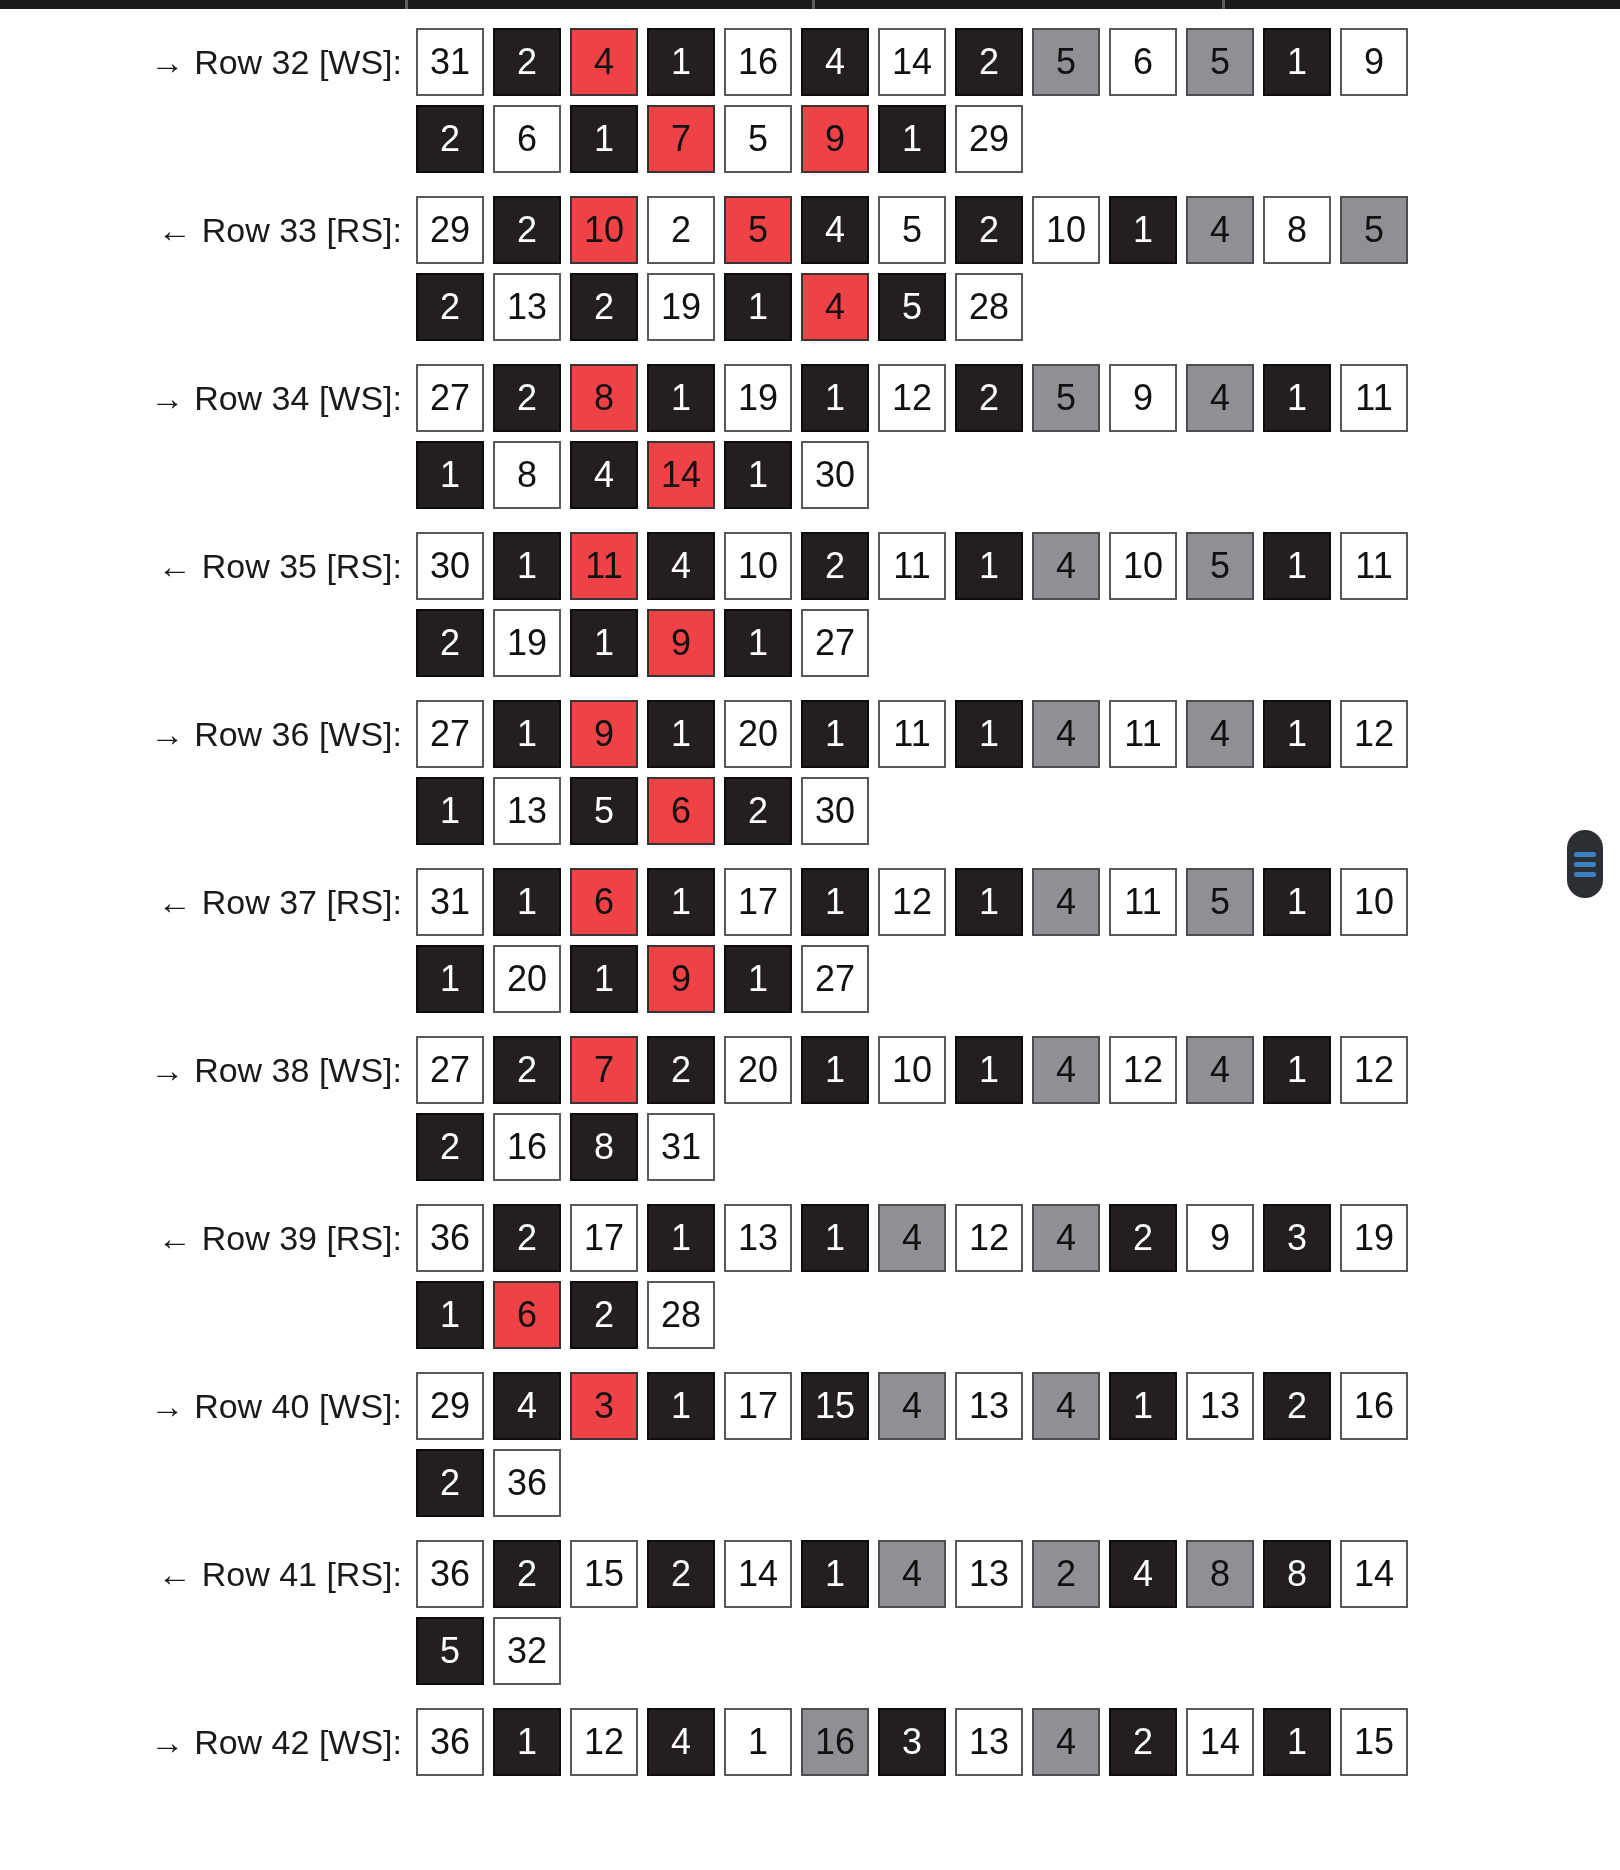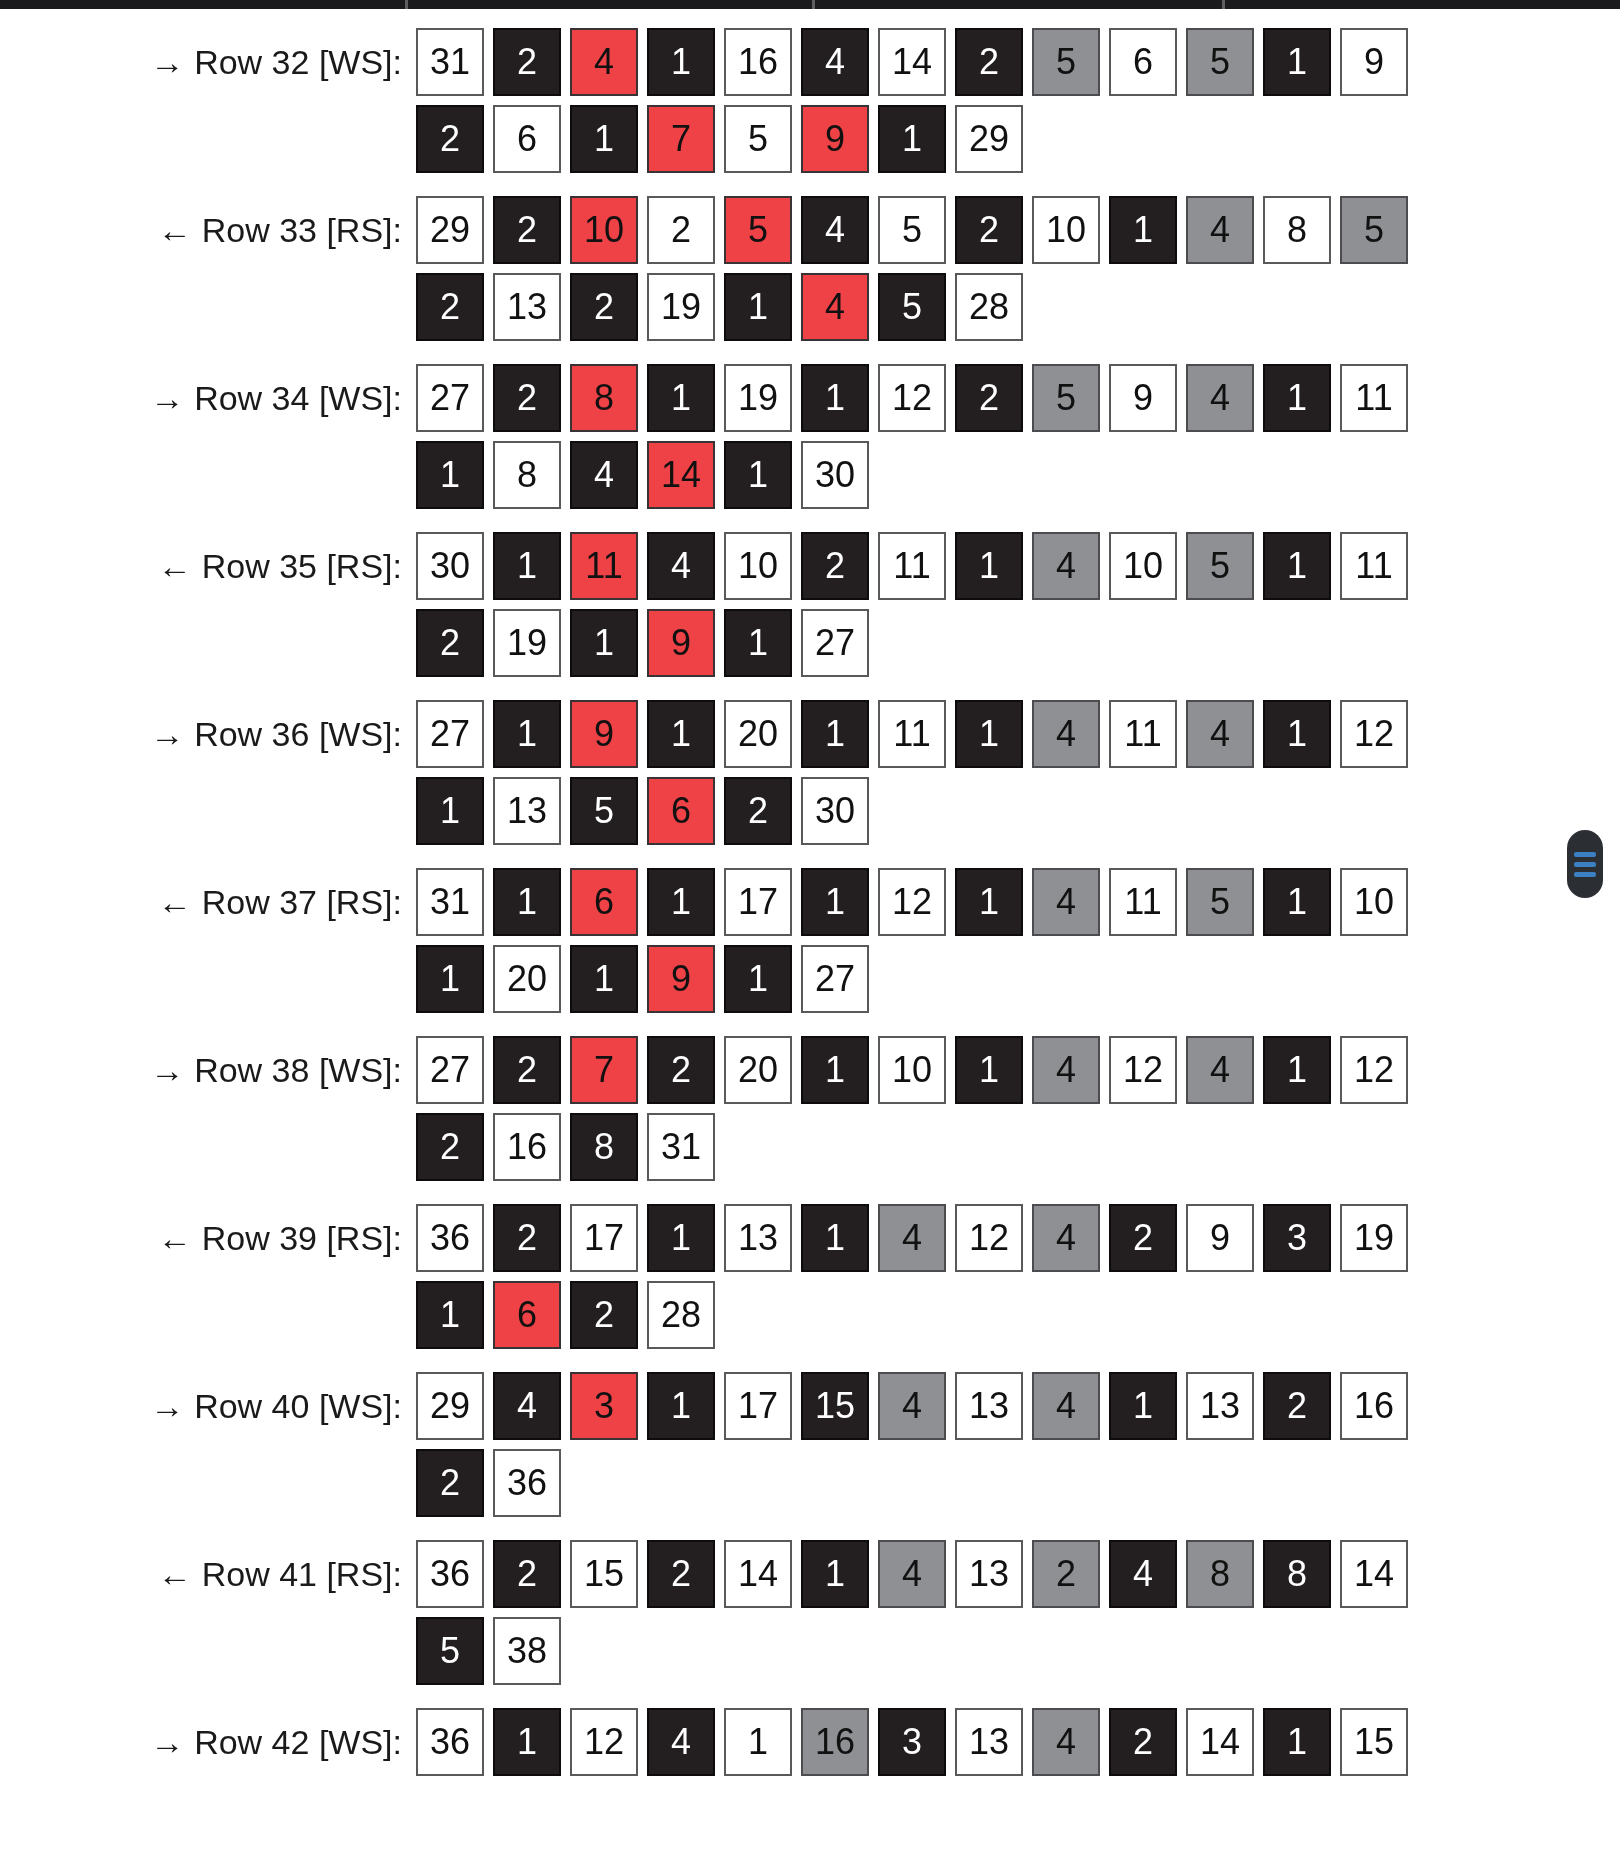--- a/index.html
+++ b/index.html
@@ -361,21 +361,21 @@
           <div class="cell c-gray">4</div>
           <div class="cell c-white">13</div>
           <div class="cell c-gray">2</div>
           <div class="cell c-black">4</div>
           <div class="cell c-gray">8</div>
           <div class="cell c-black">8</div>
           <div class="cell c-white">14</div>
         </div>
         <div class="cell-line">
           <div class="cell c-black">5</div>
-          <div class="cell c-white">38</div>
+          <div class="cell c-white">32</div>
         </div>
       </div>
     </div>
     <div class="row-block">
       <div class="row-label"><span class="arrow">→</span>Row 42 [WS]:</div>
       <div class="cell-lines">
         <div class="cell-line">
           <div class="cell c-white">36</div>
           <div class="cell c-black">1</div>
           <div class="cell c-white">12</div>

